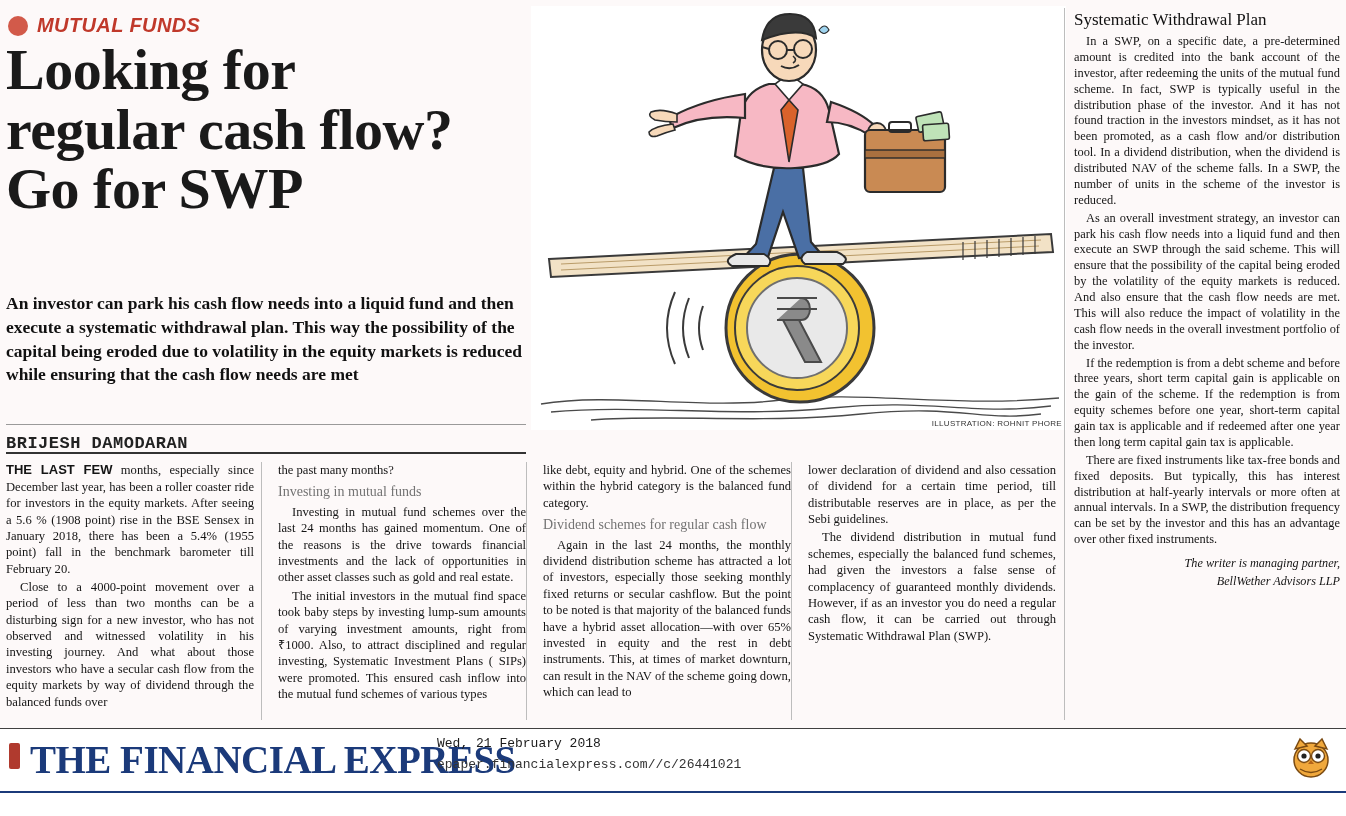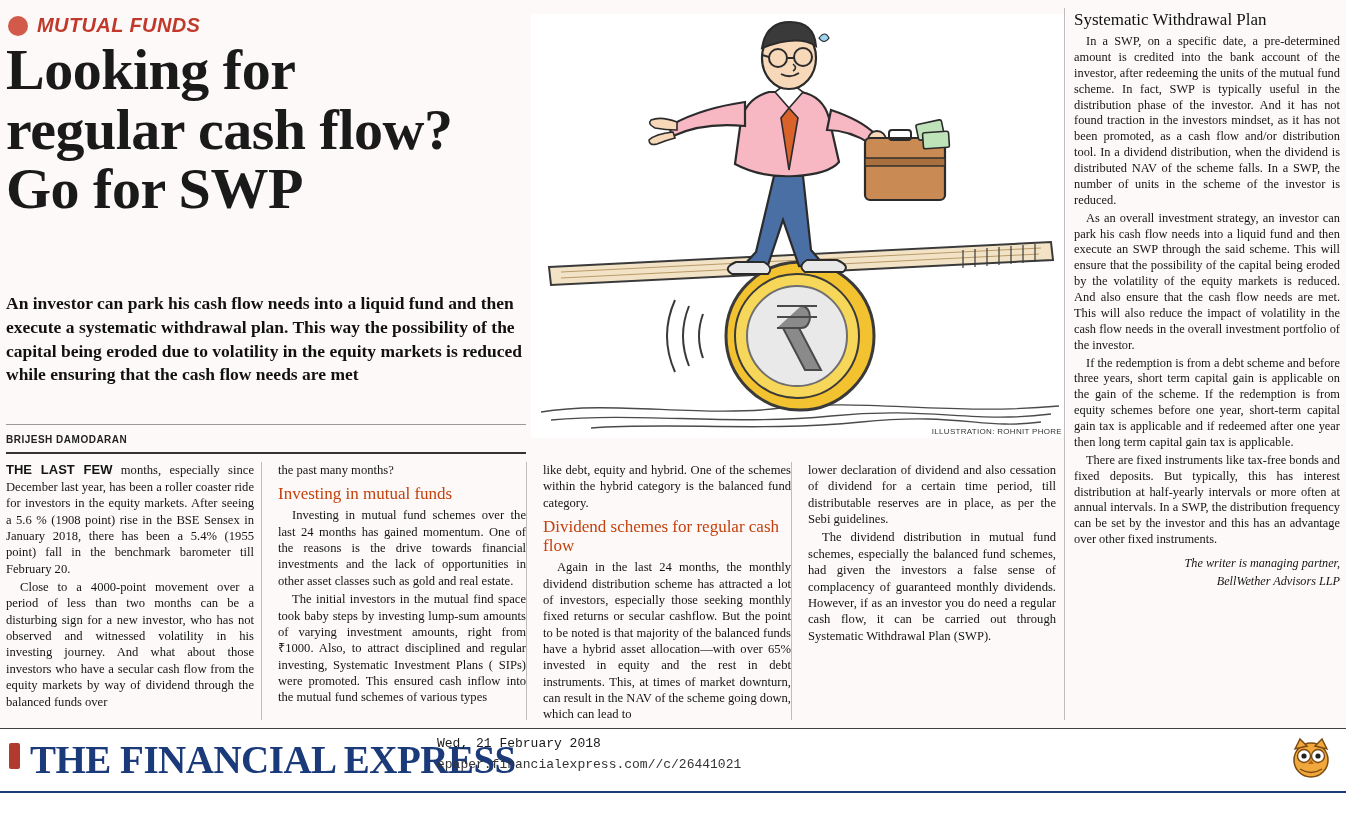--- a/index.html
+++ b/index.html
@@ -59,35 +59,35 @@
   }
 
   .deck-rule {
     position:absolute; left:6px; top:424px; width:520px;
     border-top:1px solid #9a9a9a;
   }
 
   
   .byline {
     position:absolute; left:6px; top:434px;
-    font-family:Liberation Sans, sans-serif;
-    font-size:10px;
+    font-family:Liberation Mono, monospace;
+    font-size:17px;
     font-weight:bold;
     letter-spacing:0.5px;
     color:#222;
   }
   .byline-rule {
     position:absolute; left:6px; top:452px; width:520px;
     border-top:2px solid #333;
   }
 
   
   .illo {
     position:absolute;
-    left:531px; top:14px;
+    left:531px; top:6px;
     width:535px; height:424px;
     background:#3b82f6;
     overflow:hidden;
   }
   .illo-credit {
     position:absolute;
     right:4px; bottom:2px;
     font-family:"Liberation Sans", sans-serif;
     font-size:8px;
     letter-spacing:0.3px;
@@ -151,24 +151,24 @@
   }
   .col p.noindent { text-indent:0; }
   .col p .lead {
     font-family:Liberation Sans, sans-serif;
     font-weight:bold;
     font-size:13px;
   }
   .col h3 {
     margin:6px 0 4px 0;
     font-family:"Liberation Serif", serif;
-    font-size:17px;
+    font-size:14px;
     font-weight:400;
     line-height:1.12;
-    color:#c2410c;
+    color:#737373;
   }
 
   
   .vrule {
     position:absolute;
     top:462px;
     width:0; height:258px;
     border-left:1px solid #bdbdbd;
   }
   .vrule.v1 { left:261px; }

